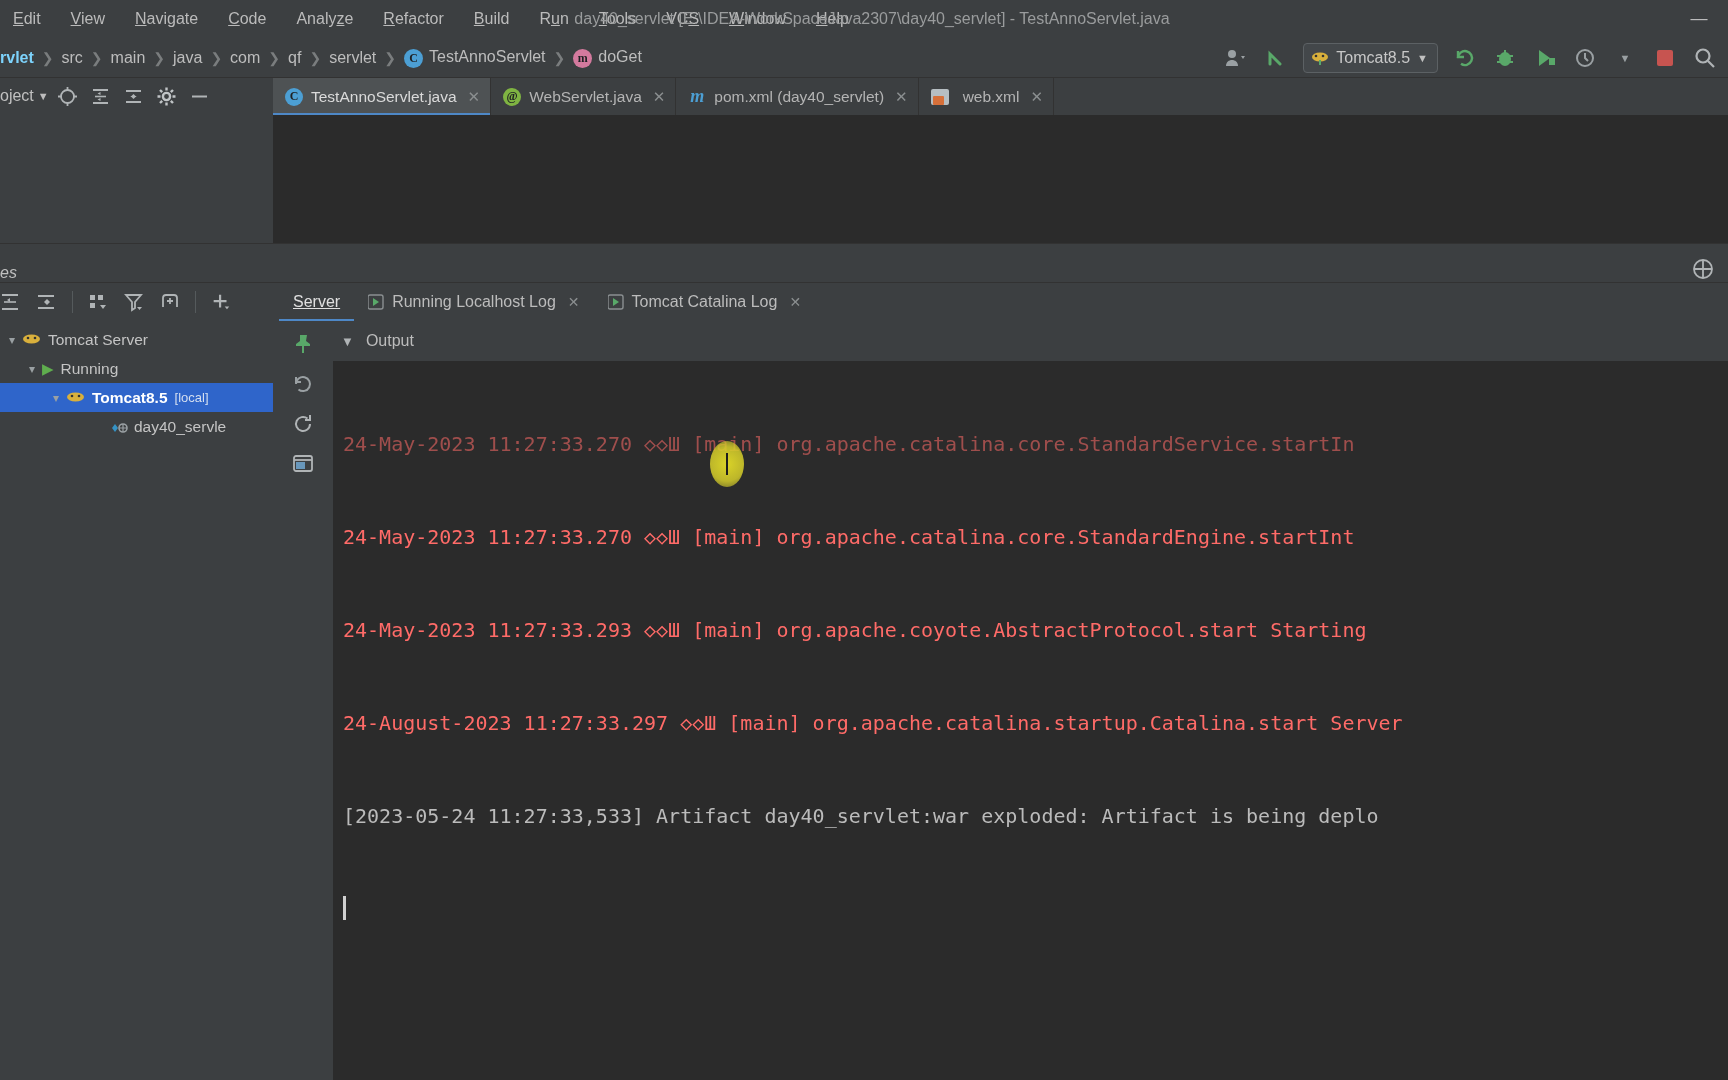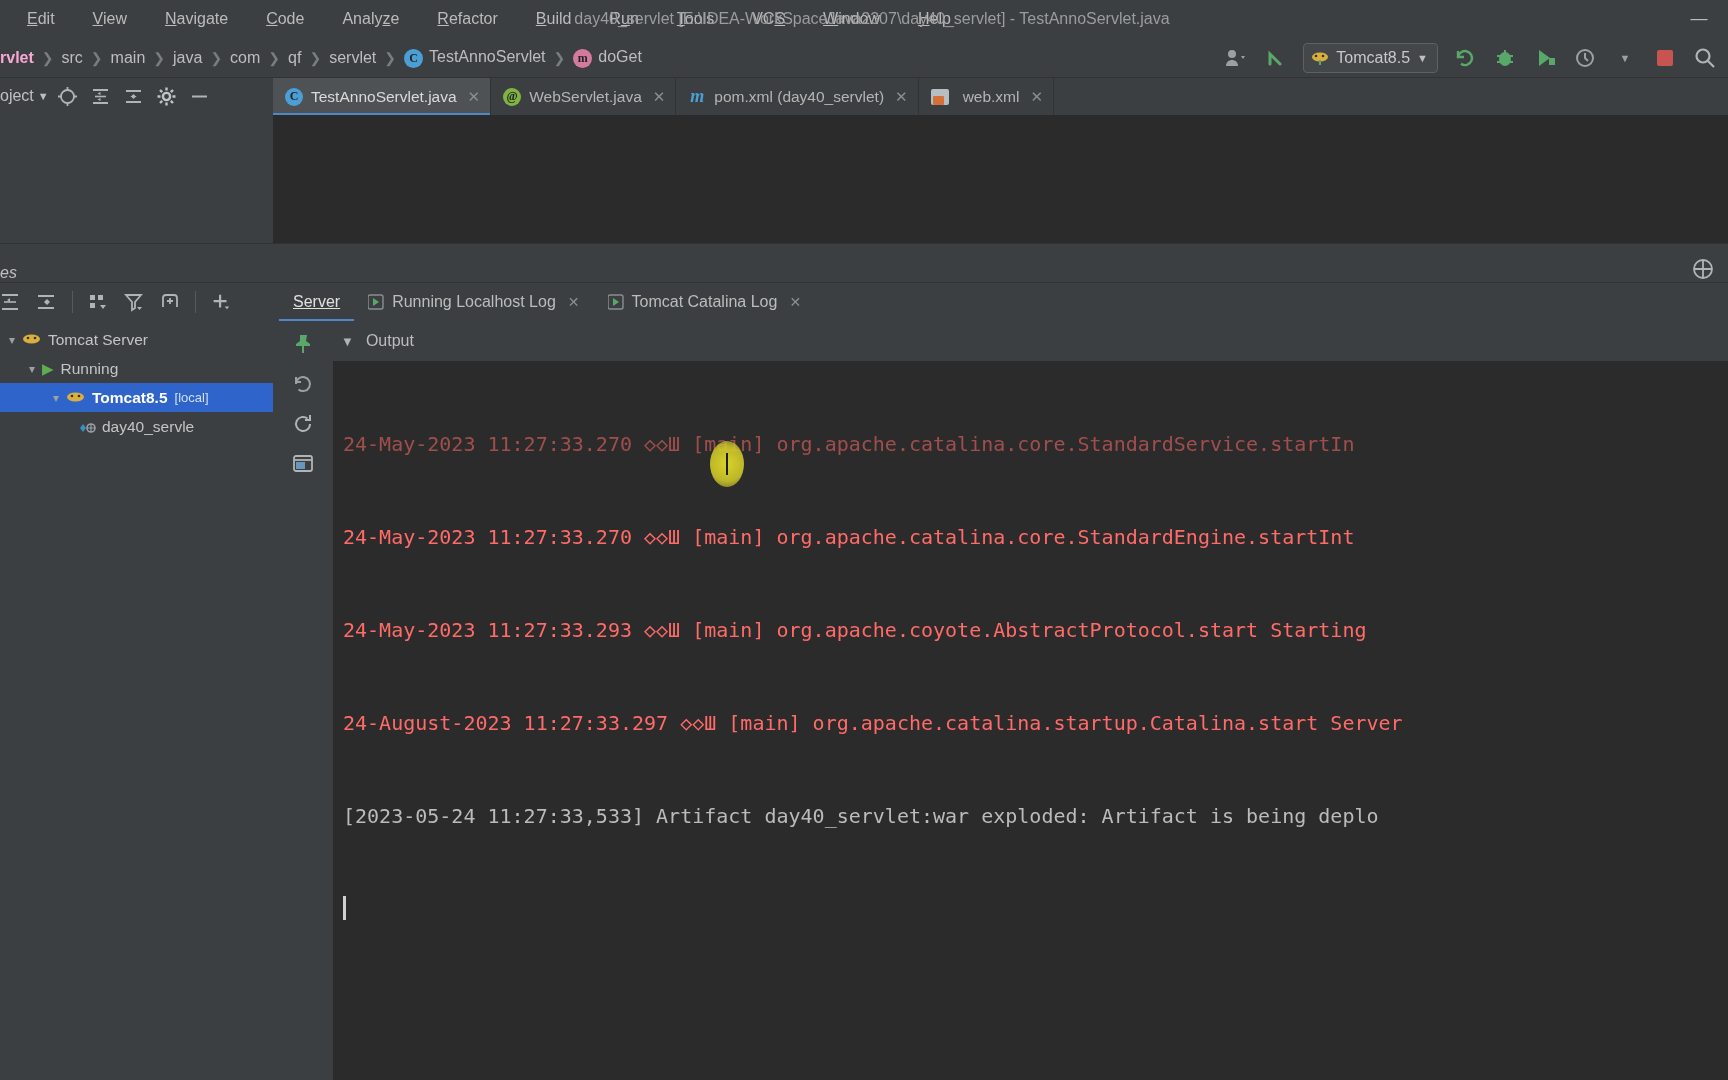--- a/index.html
+++ b/index.html
@@ -11,40 +11,40 @@
     font-size:15px;
     -webkit-font-smoothing:antialiased;
   }
   .app { position:relative; width:1728px; height:1080px; display:flex; flex-direction:column; }
 
   
   .titlebar {
     height:38px; background:#3c3f41; display:flex; align-items:center;
     position:relative; flex:0 0 38px;
   }
-  .menubar { display:flex; align-items:center; gap:16px; padding-left:16px; }
+  .menubar { display:flex; align-items:center; gap:8px; padding-left:2px; }
   .menu-item {
     padding:4px 11px; font-size:16px; color:#bbbbbb; cursor:default; white-space:nowrap;
   }
   .mnemo { text-decoration:underline; }
   .win-title {
     position:absolute; left:16px; right:0; text-align:center; font-size:16px;
     color:#9a9c9d; pointer-events:none;
   }
   .win-ctrls { margin-left:auto; display:flex; align-items:center; padding-right:6px; z-index:3;}
   .win-btn { width:46px; height:34px; display:flex; align-items:center; justify-content:center; color:#c0c0c0; font-size:17px;}
 
   
   .navbar {
     height:40px; background:#3c3f41; display:flex; align-items:center;
     padding-left:0px; flex:0 0 40px; border-bottom:1px solid #323232;
   }
   .crumbs { display:flex; align-items:center; font-size:16px; }
   .crumb { color:#bdbdbd; white-space:nowrap; }
-  .crumb.first { font-weight:bold; color:#f9a8d4;}
+  .crumb.first { font-weight:bold; color:#7dd3fc;}
   .crumb-sep { color:#7a7d7e; margin:0 8px; font-size:14px; }
   .crumb-ic {
     width:19px; height:19px; border-radius:50%; display:inline-flex;
     align-items:center; justify-content:center; font-size:12px; color:#1f2123;
     margin-right:6px; font-weight:bold; font-family:"Liberation Serif",serif;
   }
   .ic-class { background:#4c9fd4; }
   .ic-method { background:#d47a9e; }
   .nav-right { margin-left:auto; display:flex; align-items:center; gap:14px; padding-right:10px;}
   .tb-ic { width:26px; height:26px; display:flex; align-items:center; justify-content:center; cursor:default;}
@@ -410,21 +410,21 @@
             <span class="f-ic">
               <svg width="19" height="16" viewBox="0 0 19 16">
                   <ellipse cx="9.5" cy="7" rx="8.5" ry="4.6" fill="#d9b03c"></ellipse>
                   <circle cx="6" cy="6" r="1.3" fill="#333"></circle>
                   <circle cx="13" cy="6" r="1.3" fill="#333"></circle>
                 </svg>
             </span>
             <span class="lbl bold" style="color:#fff">Tomcat8.5</span>
             <span class="dim" style="color:#d5dff0">[local]</span>
           </div>
-          <div class="row" style="padding-left:76px">
+          <div class="row" style="padding-left:108px">
             <span class="f-ic">
               <svg width="26" height="18" viewBox="0 0 26 18">
                   <path d="M4 9l3-4 3 4-3 4z" fill="#3592c4"></path>
                   <circle cx="15" cy="9" r="4" fill="none" stroke="#9aa0a3" stroke-width="1.6"></circle>
                   <path d="M15 5v8M11 9h8" stroke="#9aa0a3" stroke-width="1.2"></path>
                 </svg>
             </span>
             <span class="lbl">day40_servle</span>
           </div>
         </div>

